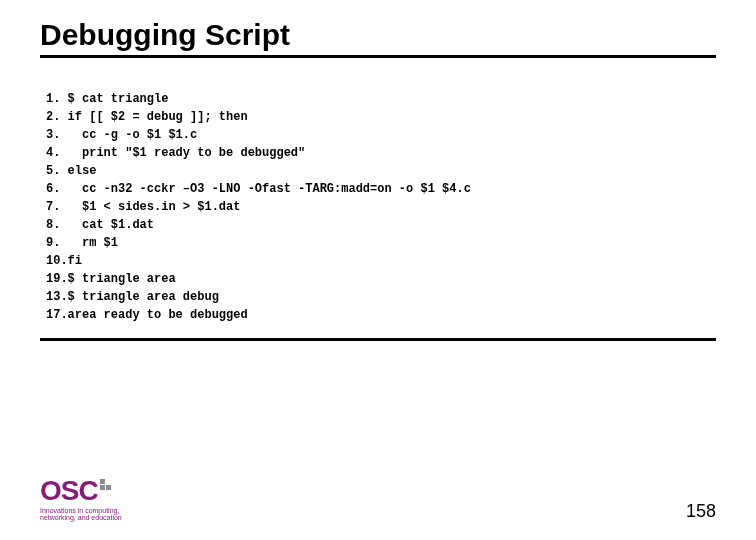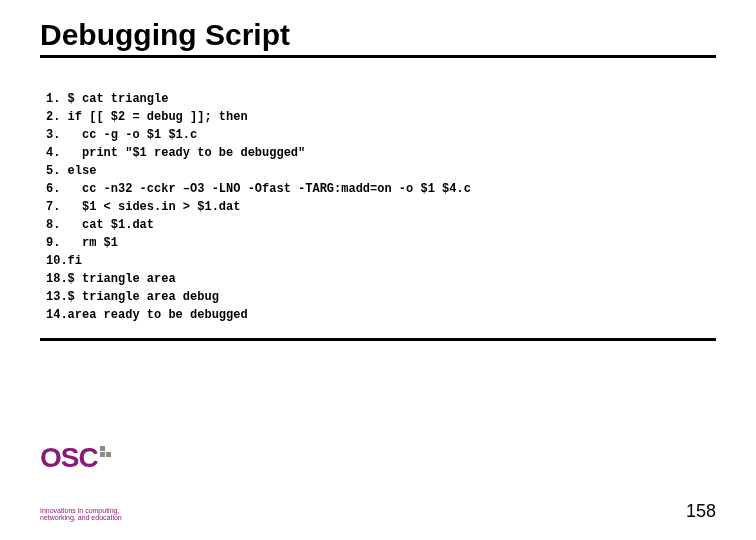--- a/index.html
+++ b/index.html
@@ -41,21 +41,20 @@
     left: 40px;
     right: 40px;
     display: flex;
     justify-content: space-between;
     align-items: flex-end;
   }
   .logo {
     display: flex;
     flex-direction: column;
     align-items: flex-start;
-    gap: 33px;
   }
   .logo-main {
     display: flex;
     align-items: flex-start;
   }
   .logo-text {
     font-size: 28px;
     font-weight: bold;
     color: #8a1a7a;
     letter-spacing: -1px;
@@ -96,23 +95,23 @@
   <div class="code-line">1. $ cat triangle</div>
   <div class="code-line">2. if [[ $2 = debug ]]; then</div>
   <div class="code-line">3.   cc -g -o $1 $1.c</div>
   <div class="code-line">4.   print "$1 ready to be debugged"</div>
   <div class="code-line">5. else</div>
   <div class="code-line">6.   cc -n32 -cckr –O3 -LNO -Ofast -TARG:madd=on -o $1 $4.c</div>
   <div class="code-line">7.   $1 &lt; sides.in &gt; $1.dat</div>
   <div class="code-line">8.   cat $1.dat</div>
   <div class="code-line">9.   rm $1</div>
   <div class="code-line">10.fi</div>
-  <div class="code-line">18.$ triangle area</div>
+  <div class="code-line">19.$ triangle area</div>
   <div class="code-line">13.$ triangle area debug</div>
-  <div class="code-line">14.area ready to be debugged</div>
+  <div class="code-line">17.area ready to be debugged</div>
 </div>
 
 <hr class="divider">
 
 <div class="footer">
   <div class="logo">
     <div class="logo-main">
       <span class="logo-text">OSC</span>
       <span class="logo-squares">
         <span></span>

